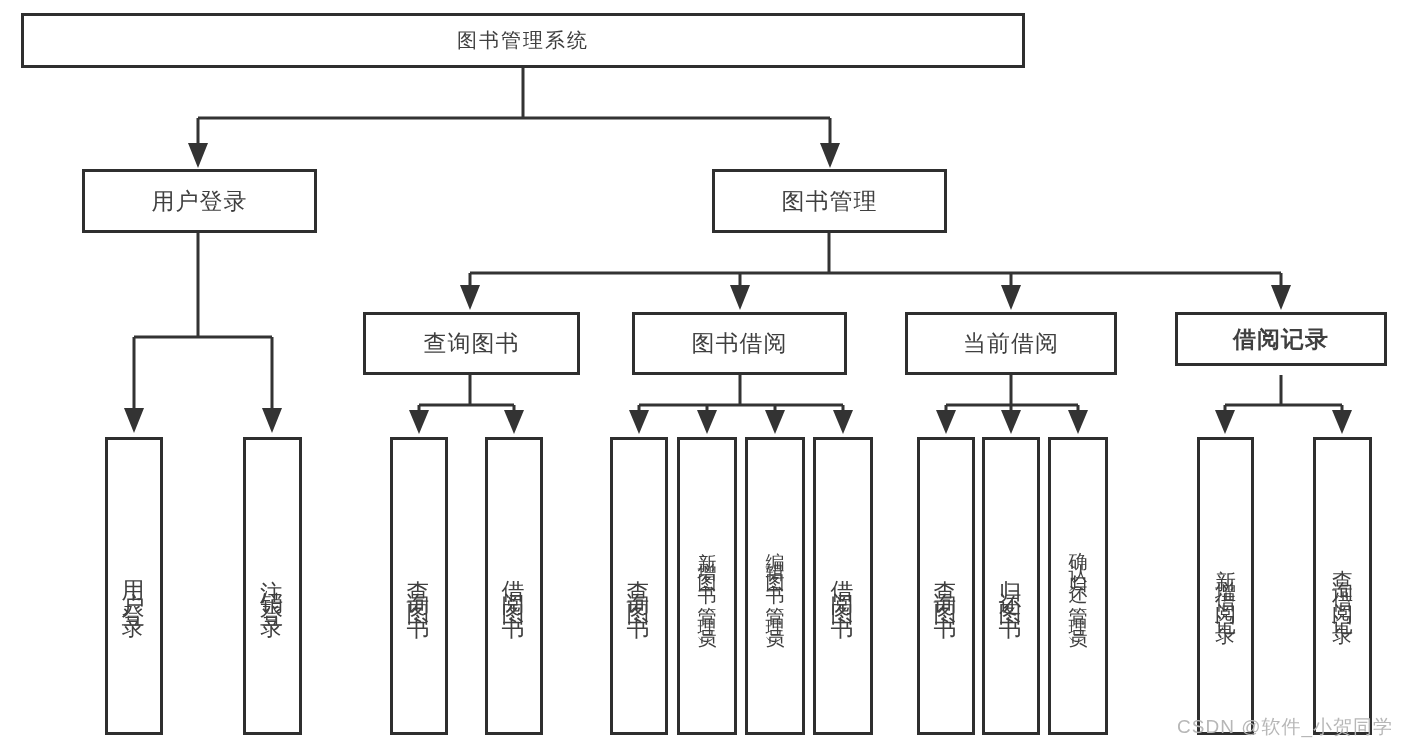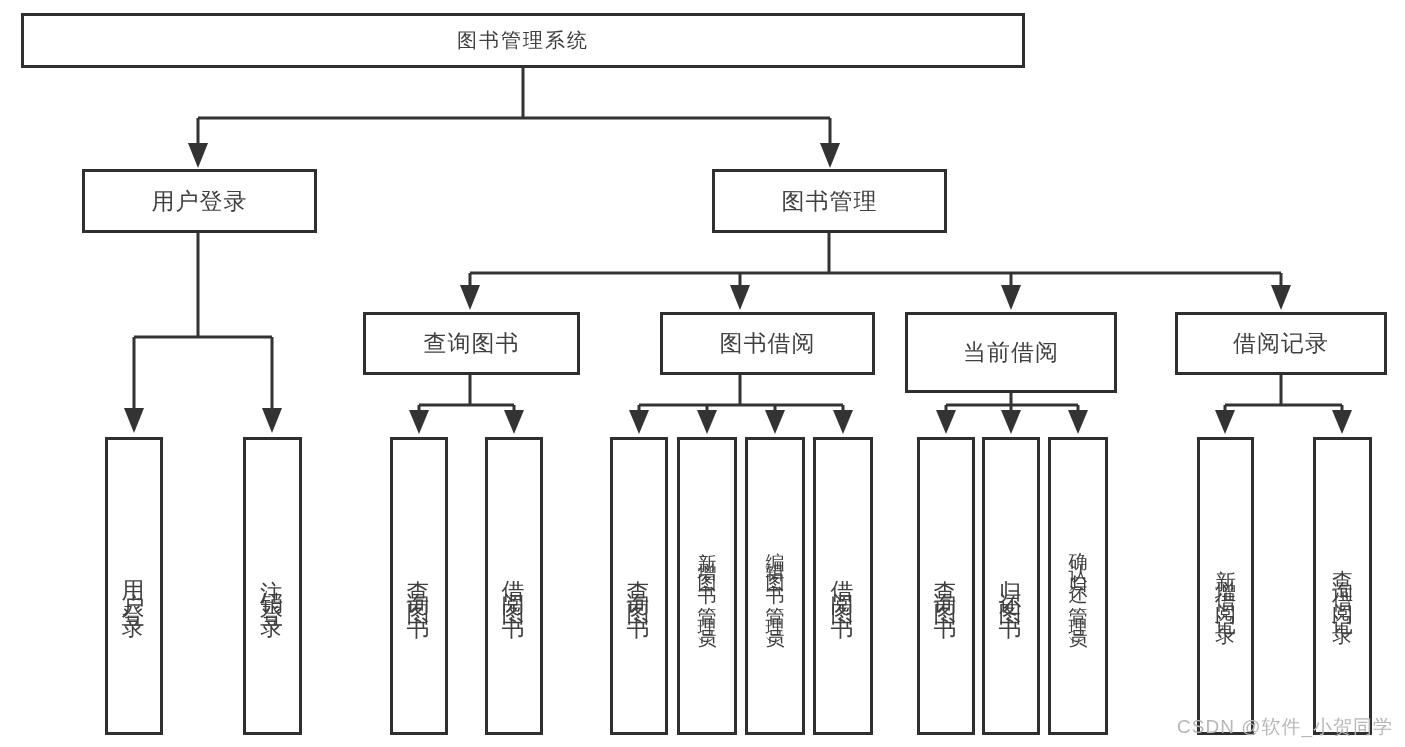--- a/index.html
+++ b/index.html
@@ -108,23 +108,23 @@
       <polygon points="1332,410 1352,410 1342,434"></polygon>
     </g>
   </svg>
 
   <div class="box h root" style="left:21px; top:13px; width:1004px; height:55px;">图书管理系统</div>
 
   <div class="box h" style="left:82px; top:169px; width:235px; height:64px;">用户登录</div>
   <div class="box h" style="left:712px; top:169px; width:235px; height:64px;">图书管理</div>
 
   <div class="box h" style="left:363px; top:312px; width:217px; height:63px;">查询图书</div>
-  <div class="box h" style="left:660px; top:312px; width:215px; height:63px;">图书借阅</div>
-  <div class="box h" style="left:905px; top:312px; width:212px; height:81px;">当前借阅</div>
-  <div class="box h" style="left:1175px; top:312px; width:212px; height:63px;">借阅记录</div>
+  <div class="box h" style="left:632px; top:312px; width:215px; height:63px;">图书借阅</div>
+  <div class="box h" style="left:905px; top:312px; width:212px; height:63px;">当前借阅</div>
+  <div class="box h" style="left:1175px; top:312px; width:212px; height:54px;font-weight:bold;">借阅记录</div>
 
   <div class="box v v4" style="left:105px; top:437px; width:58px; height:298px;">用户登录</div>
   <div class="box v v4" style="left:243px; top:437px; width:59px; height:298px;">注销登录</div>
 
   <div class="box v v4" style="left:390px; top:437px; width:58px; height:298px;">查询图书</div>
   <div class="box v v4" style="left:485px; top:437px; width:58px; height:298px;">借阅图书</div>
 
   <div class="box v v4" style="left:610px; top:437px; width:58px; height:298px;">查询图书</div>
   <div class="box v v9" style="left:677px; top:437px; width:60px; height:298px;">新增图书（管理员）</div>
   <div class="box v v9" style="left:745px; top:437px; width:60px; height:298px;">编辑图书（管理员）</div>

